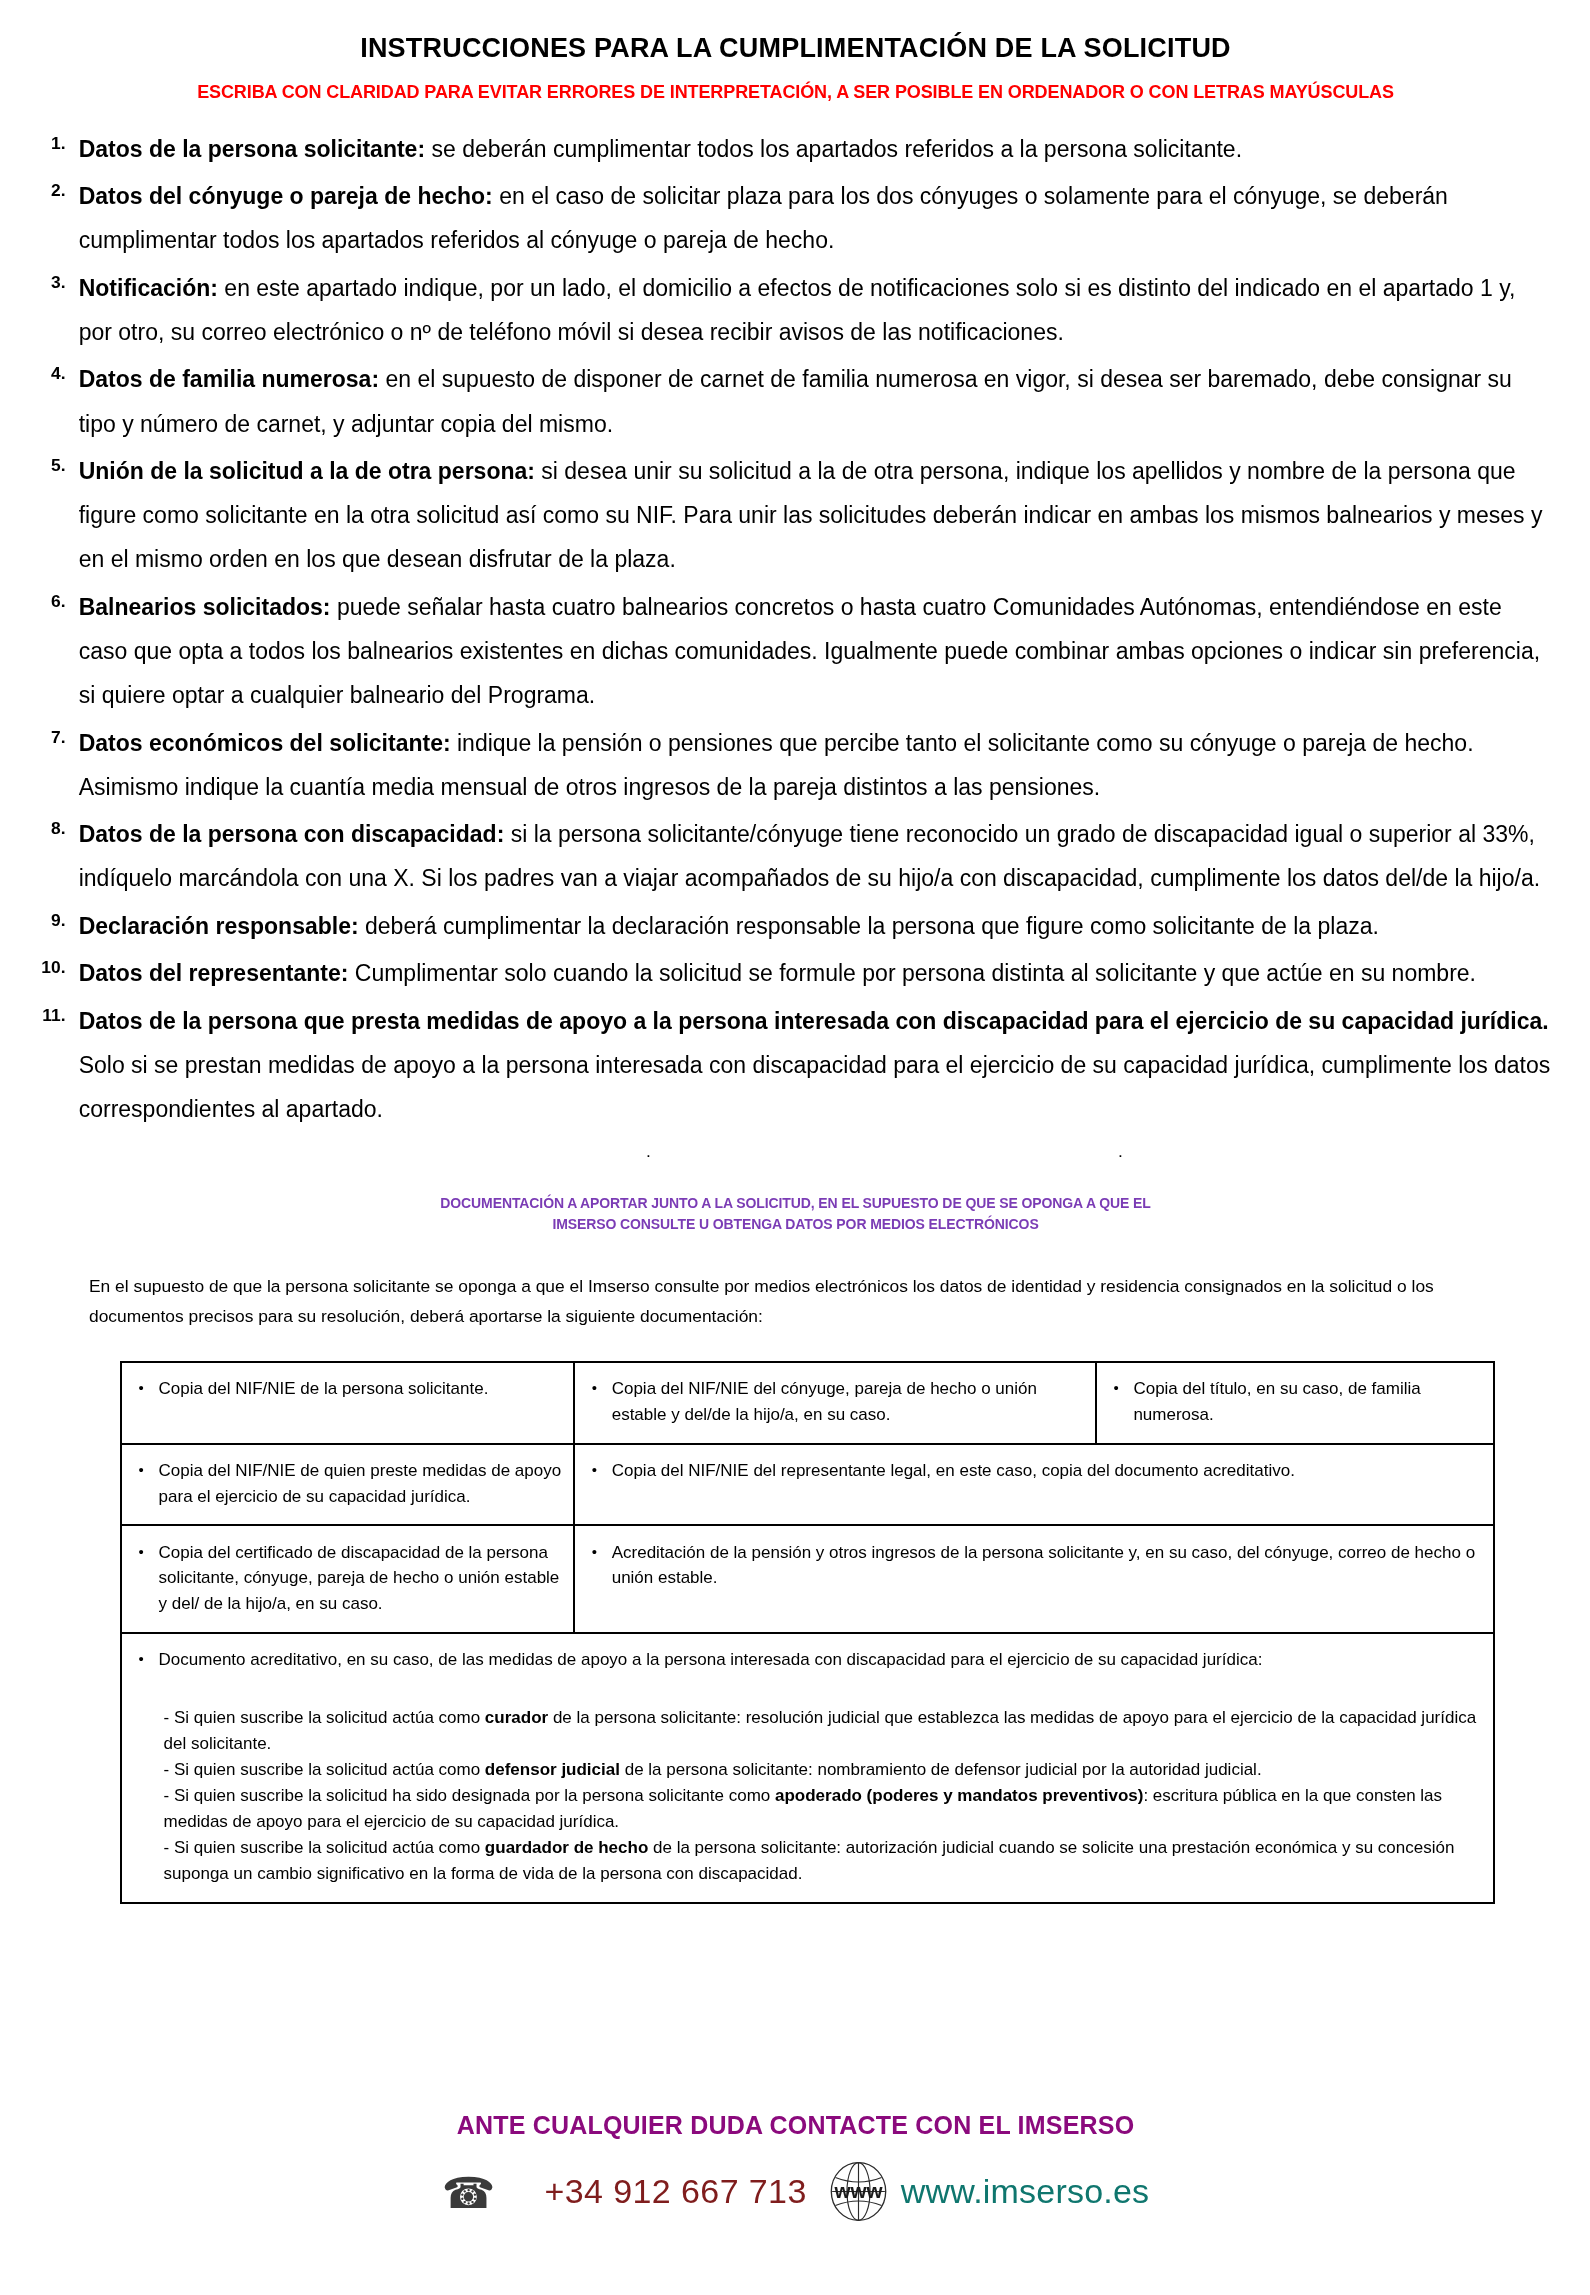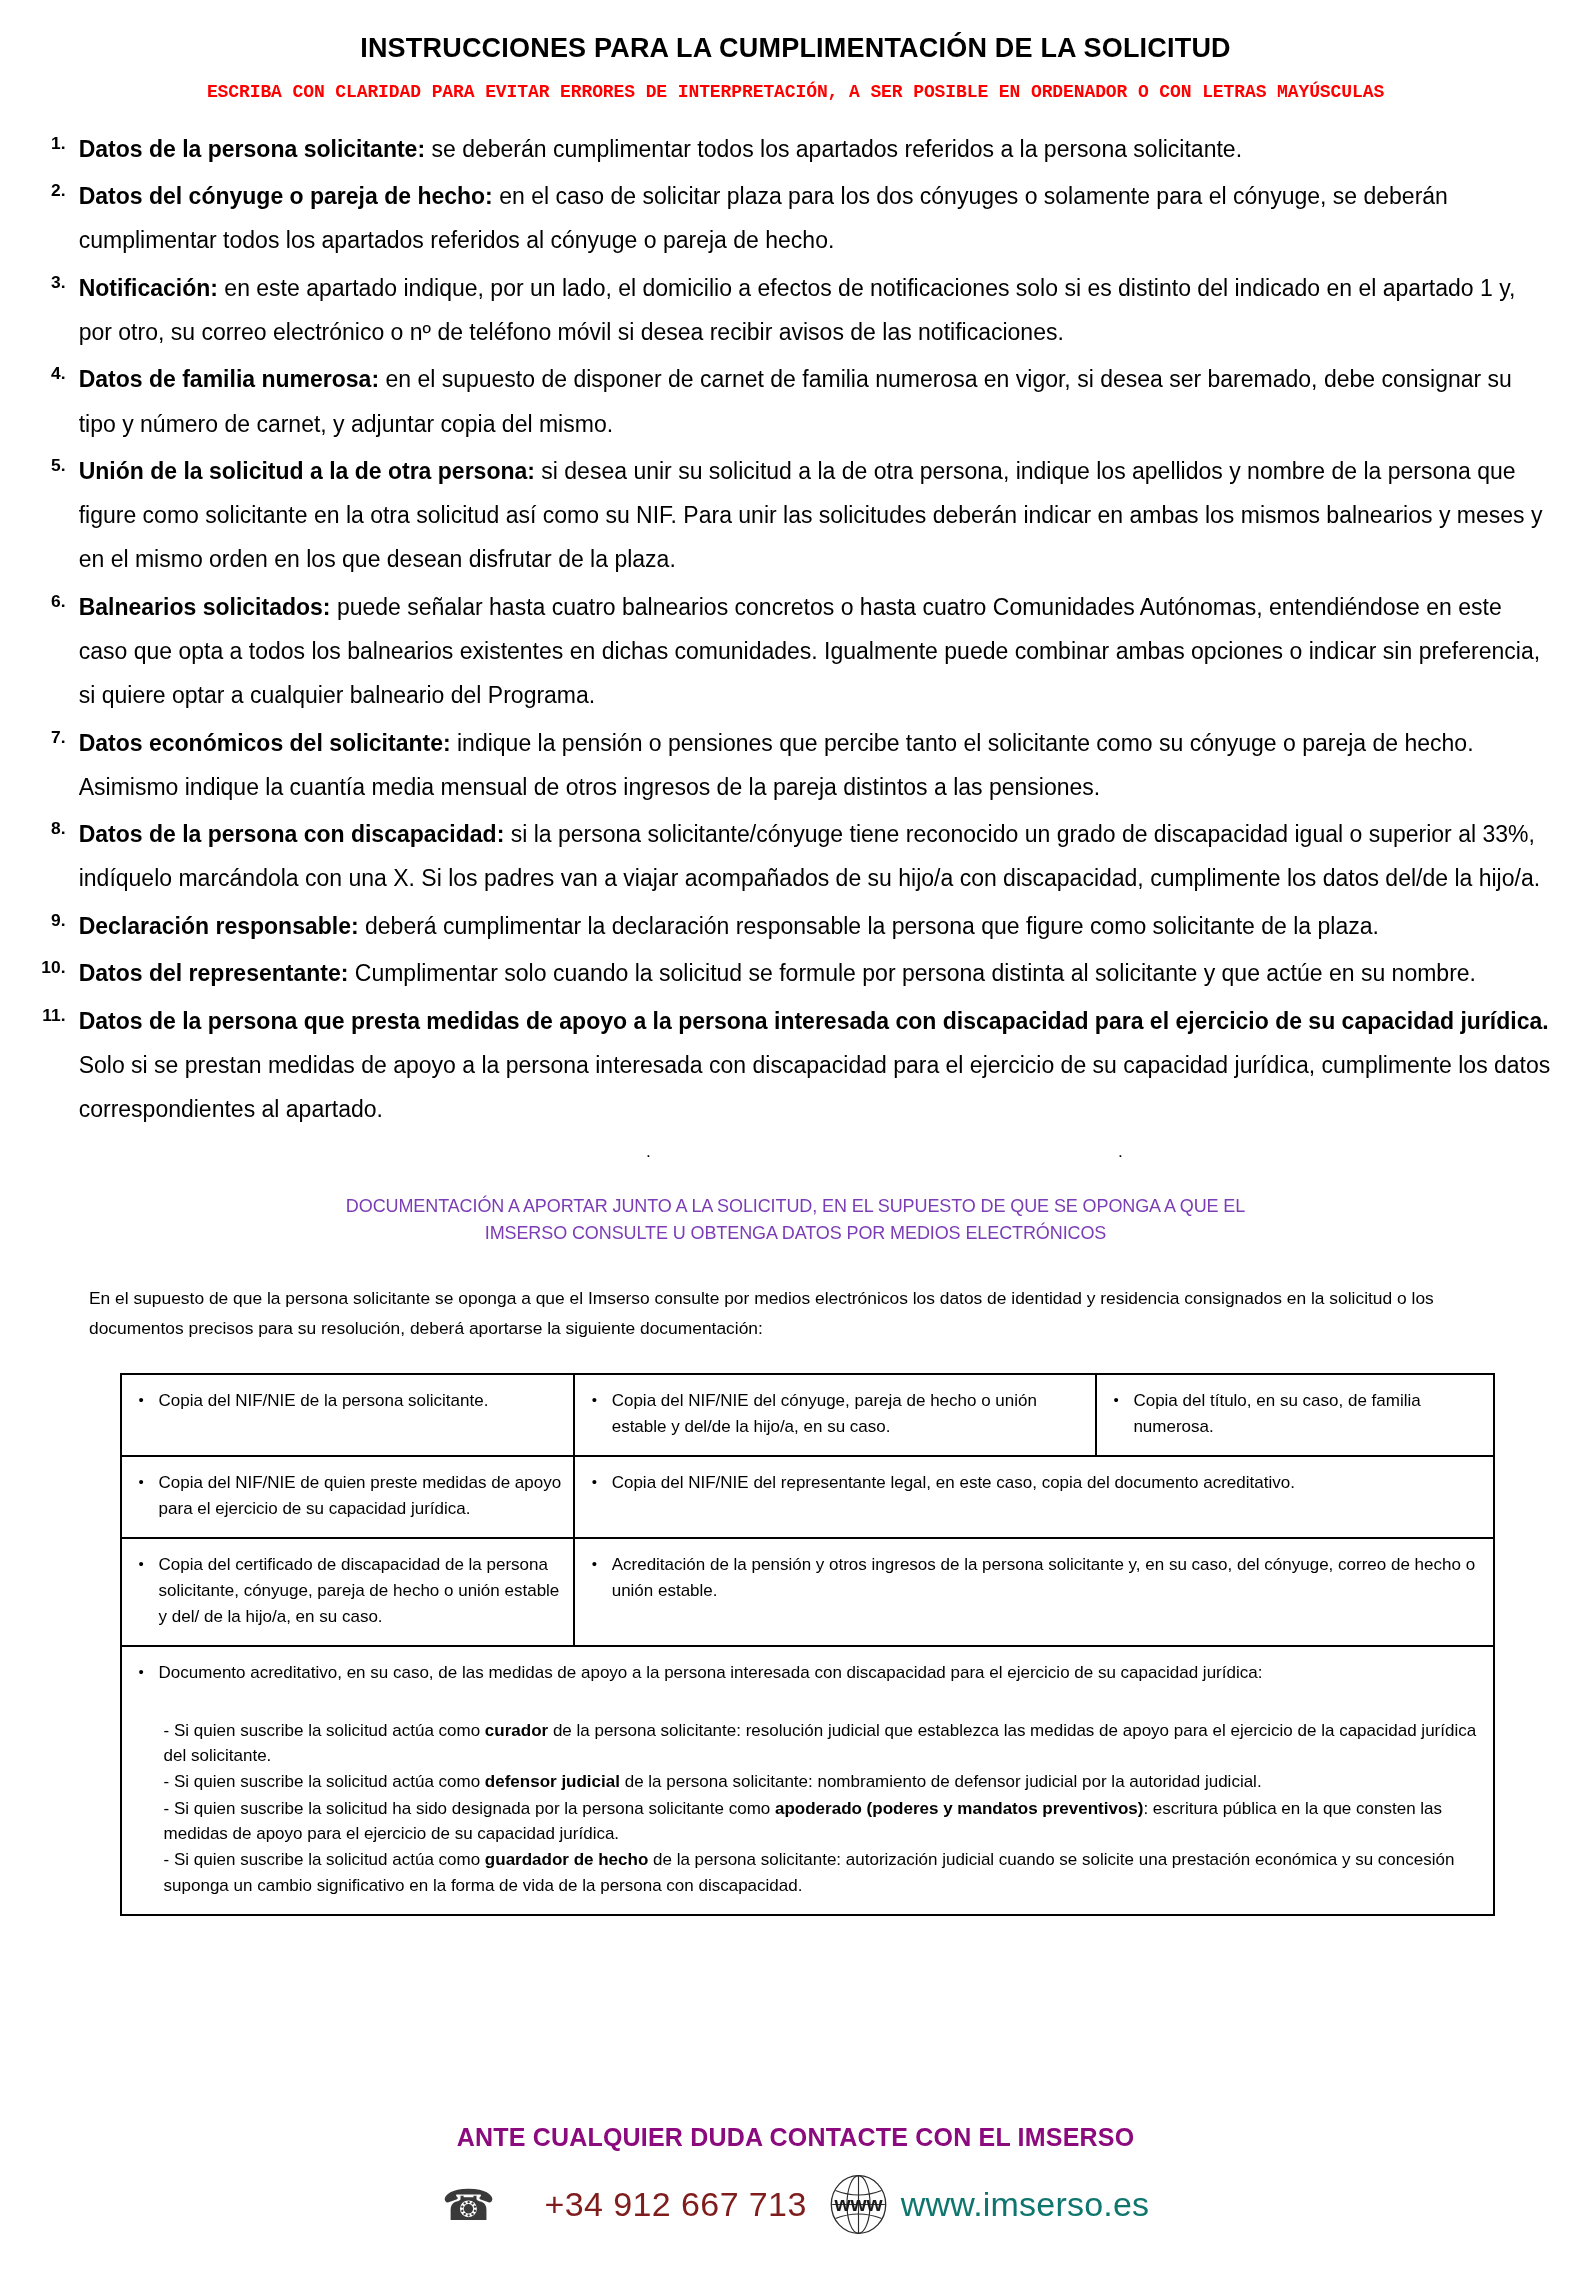--- a/index.html
+++ b/index.html
@@ -32,21 +32,20 @@
     line-height: 1.15;
   }
   .doc-subtitle {
     text-align: center;
     font-size: 18px;
     font-weight: bold;
     color: #ff0000;
     letter-spacing: -0.1px;
     margin-top: 3px;
     line-height: 1.2;
-    font-family: Liberation Mono, monospace;
   }
 
   
   .instructions {
     margin-top: 23px;
     padding-left: 1.7px;
   }
   .ins-item {
     display: flex;
     align-items: flex-start;
@@ -79,22 +78,22 @@
     line-height: 1;
     color: #000;
   }
   .mid-dots .dot.d1 { left: 615px; top: 8.3px; }
   .mid-dots .dot.d2 { left: 1087px; top: 8.3px; }
 
   
   .section-heading {
     text-align: center;
     color: #7b3cb5;
-    font-weight: normal;
-    font-size: 18px;
+    font-weight: bold;
+    font-size: 14px;
     line-height: 1.55;
     margin-top: 23px;
     padding: 0 149px;
     letter-spacing: -0.1px;
   }
 
   .section-intro {
     font-size: 17.4px;
     line-height: 1.72;
     margin-top: 36px;

